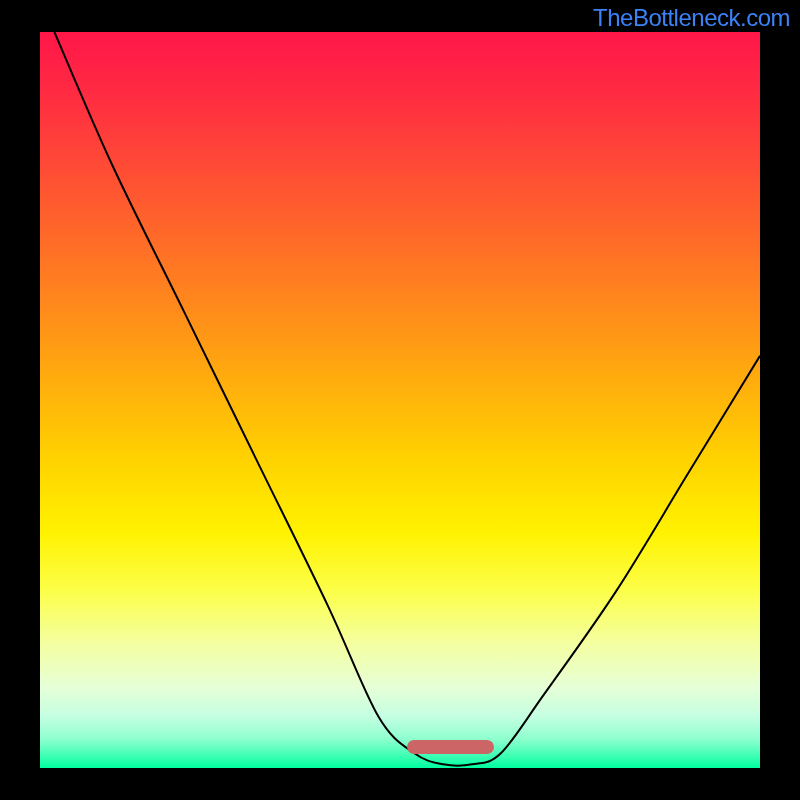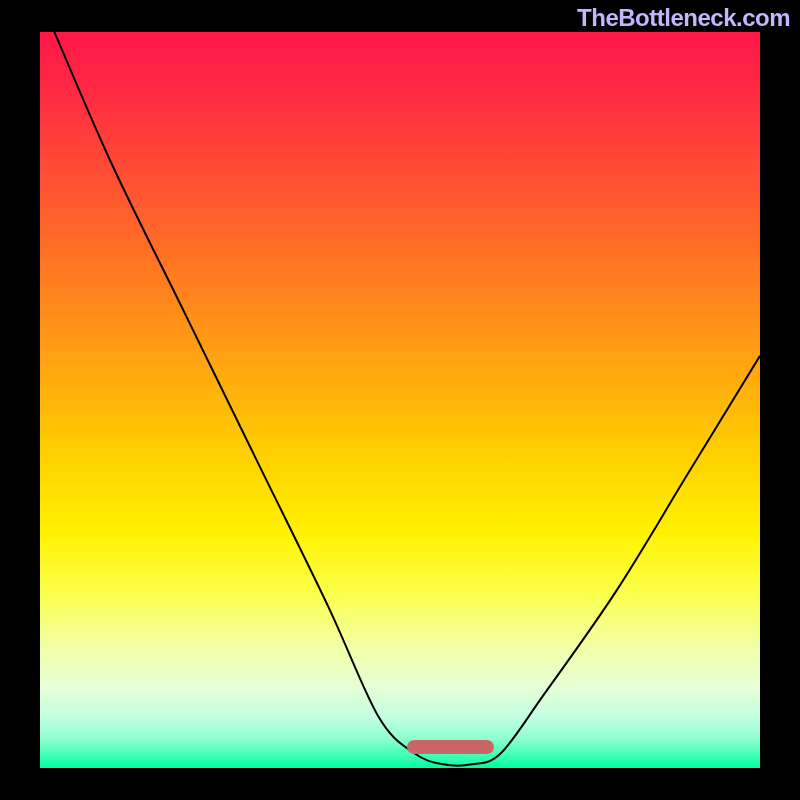--- a/index.html
+++ b/index.html
@@ -8,23 +8,23 @@
     height: 800px;
     background: #000;
     position: relative;
     overflow: hidden;
     font-family: Arial, Helvetica, sans-serif;
   }
   .watermark {
     position: absolute;
     top: 4px;
     right: 10px;
-    color: #c4b5fd;
+    color: #3b82f6;
     font-size: 24px;
-    font-weight: 700;
+    font-weight: 400;
     z-index: 10;
     letter-spacing: -0.5px;
   }
   .plot-frame {
     position: absolute;
     left: 40px;
     top: 32px;
     width: 720px;
     height: 736px;
     background: linear-gradient(to bottom,

